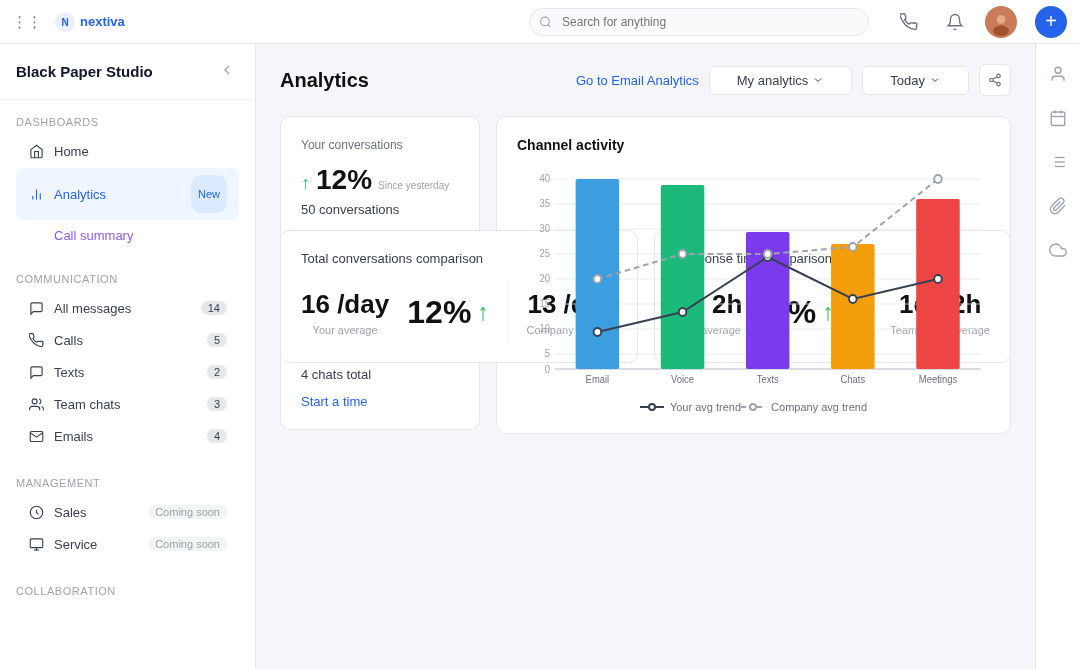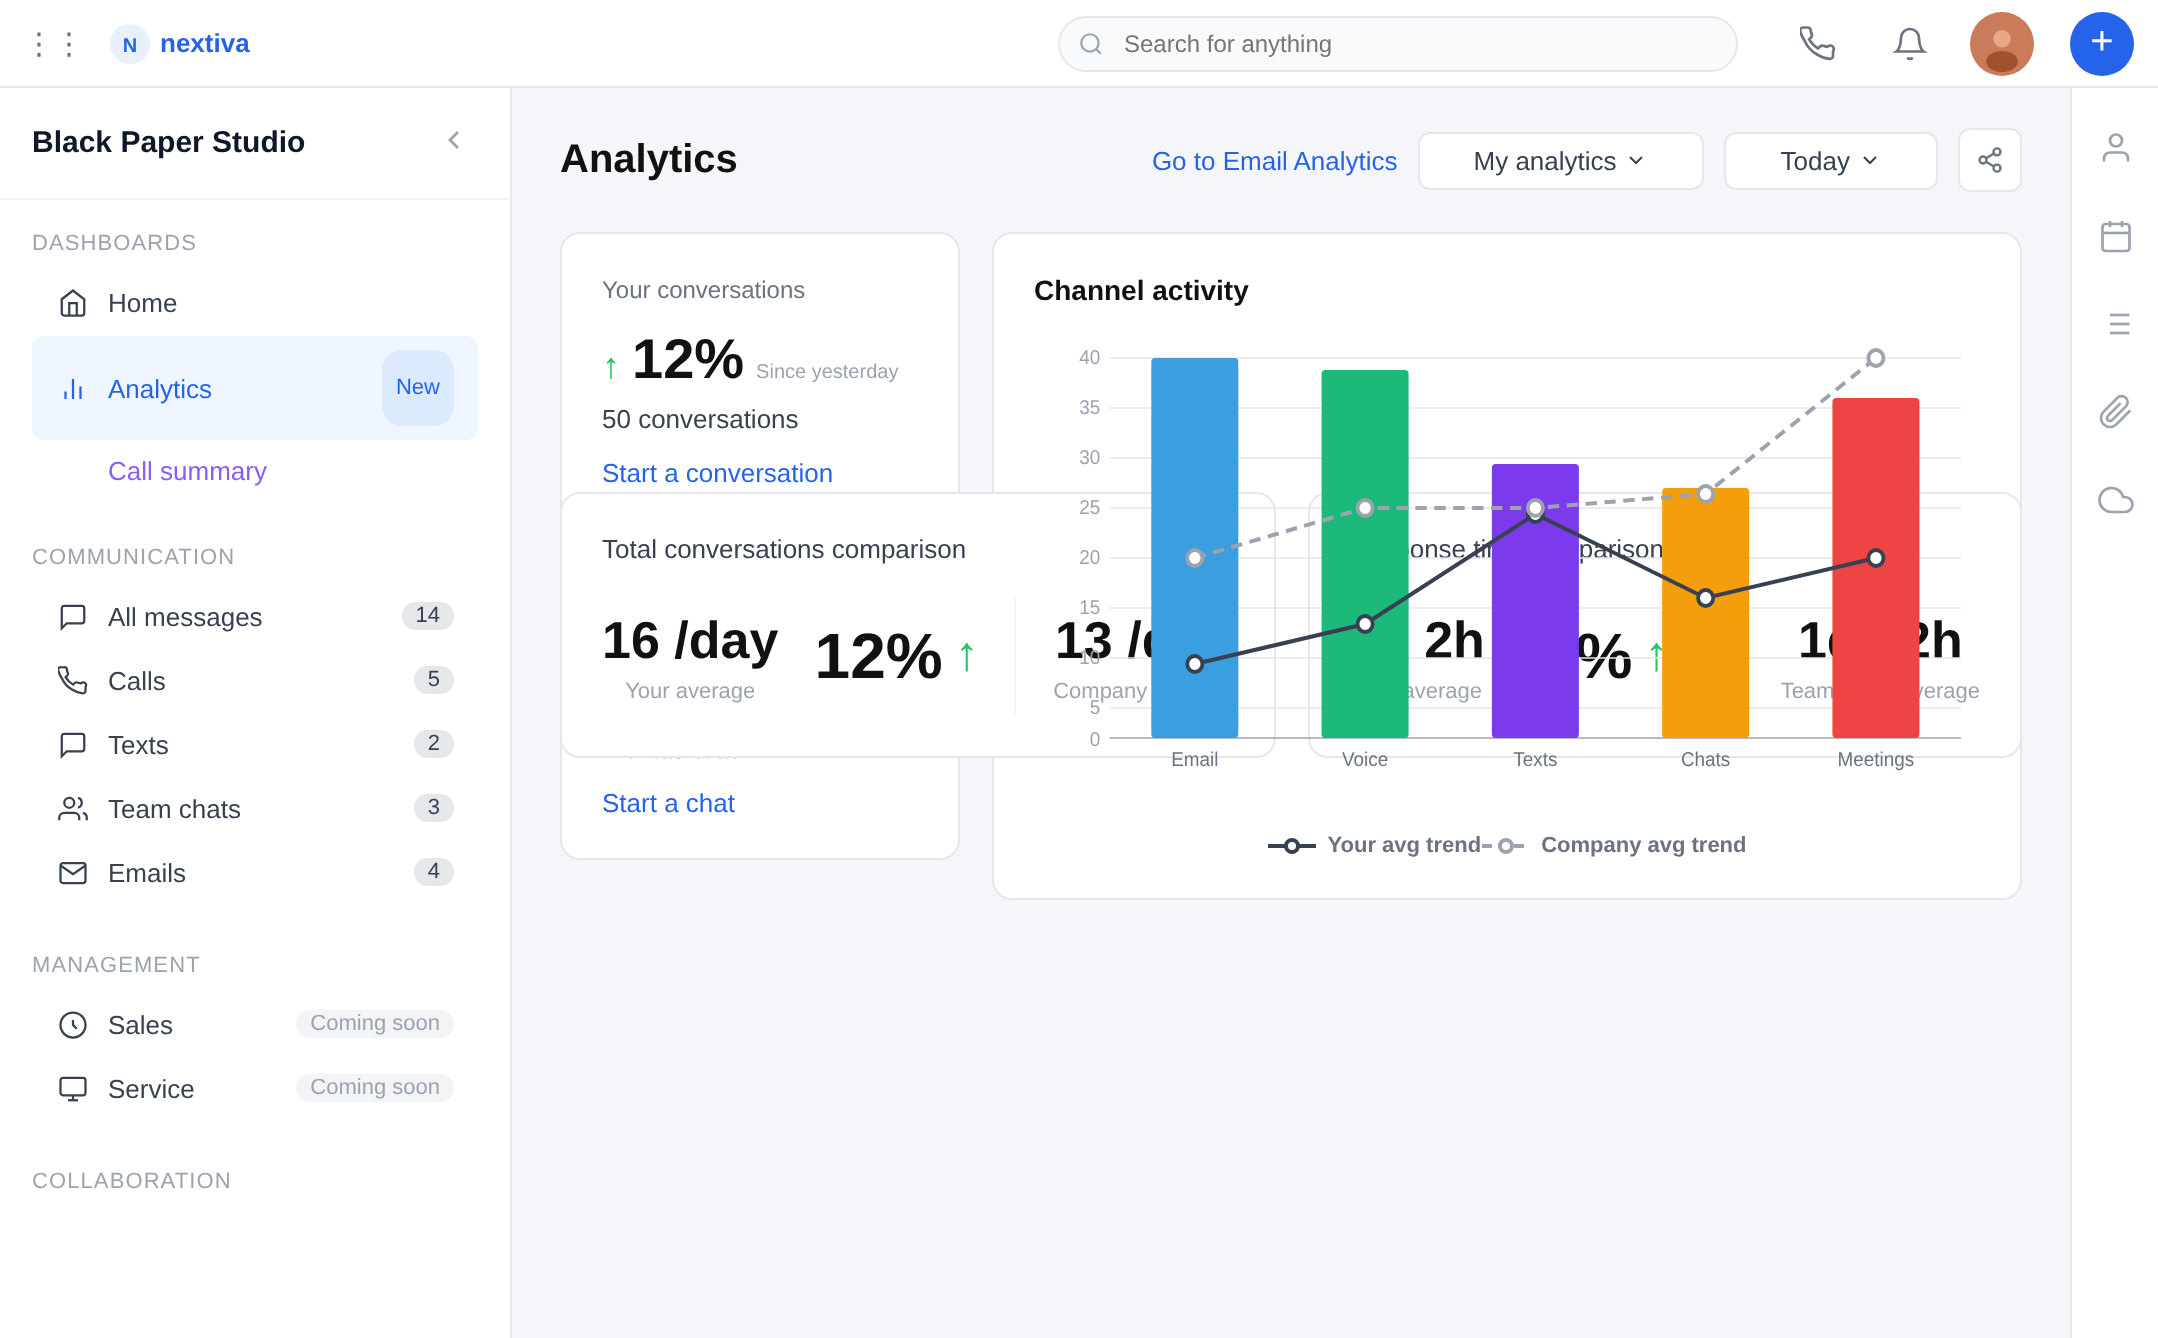--- a/index.html
+++ b/index.html
@@ -72,21 +72,21 @@
 
     
     .chart-card { flex: 1; background: #fff; border-radius: 10px; padding: 20px; border: 1px solid #e5e7eb; }
     .chart-title { font-size: 14px; font-weight: 600; color: #111; margin-bottom: 16px; }
 
     
     .bar-chart-wrap { position: relative; height: 220px; }
     .bar-chart-svg { width: 100%; height: 100%; }
 
     
-    .chart-legend { display: flex; margin-top: 28px; justify-content: center; font-weight: bold; }
+    .chart-legend { display: flex; margin-top: 12px; justify-content: center; }
     .legend-item { display: flex; align-items: center; gap: 6px; font-size: 11px; color: #6b7280; }
 
     
     .bottom-row { display: flex; gap: 16px; }
     .bottom-card { flex: 1; background: #fff; border-radius: 10px; padding: 20px; border: 1px solid #e5e7eb; }
     .bottom-card-title { font-size: 13px; color: #374151; margin-bottom: 16px; font-weight: 500; }
     .comparison-row { display: flex; align-items: center; justify-content: space-between; }
     .comp-stat { text-align: center; }
     .comp-main { display: flex; align-items: center; gap: 6px; }
     .comp-pct { font-size: 32px; font-weight: 800; color: #111; }
@@ -307,21 +307,21 @@
         <a class="conv-link">Start a conversation</a>
       </div>
           <div class="metric-card metric-card-sm">
     <div class="metric-card-title">Your team collaboration</div>
     <div class="metric-pct">
       <span class="arrow-down">↓</span>
       <span class="pct-value">15%</span>
       <span class="since-label">Since yesterday</span>
     </div>
     <div class="conv-count">4 chats total</div>
-    <a class="conv-link">Start a chat</a>
+    <a class="conv-link">Start a time</a>
   </div>
         </div>
 
       <div class="chart-card">
         <div class="chart-title">Channel activity</div>
         <div class="bar-chart-wrap">
           <svg class="bar-chart-svg" viewBox="0 0 500 220" preserveAspectRatio="none">
 
             <line x1="40" y1="10" x2="490" y2="10" stroke="#e5e7eb" stroke-width="0.8"></line>
             <line x1="40" y1="35" x2="490" y2="35" stroke="#e5e7eb" stroke-width="0.8"></line>

